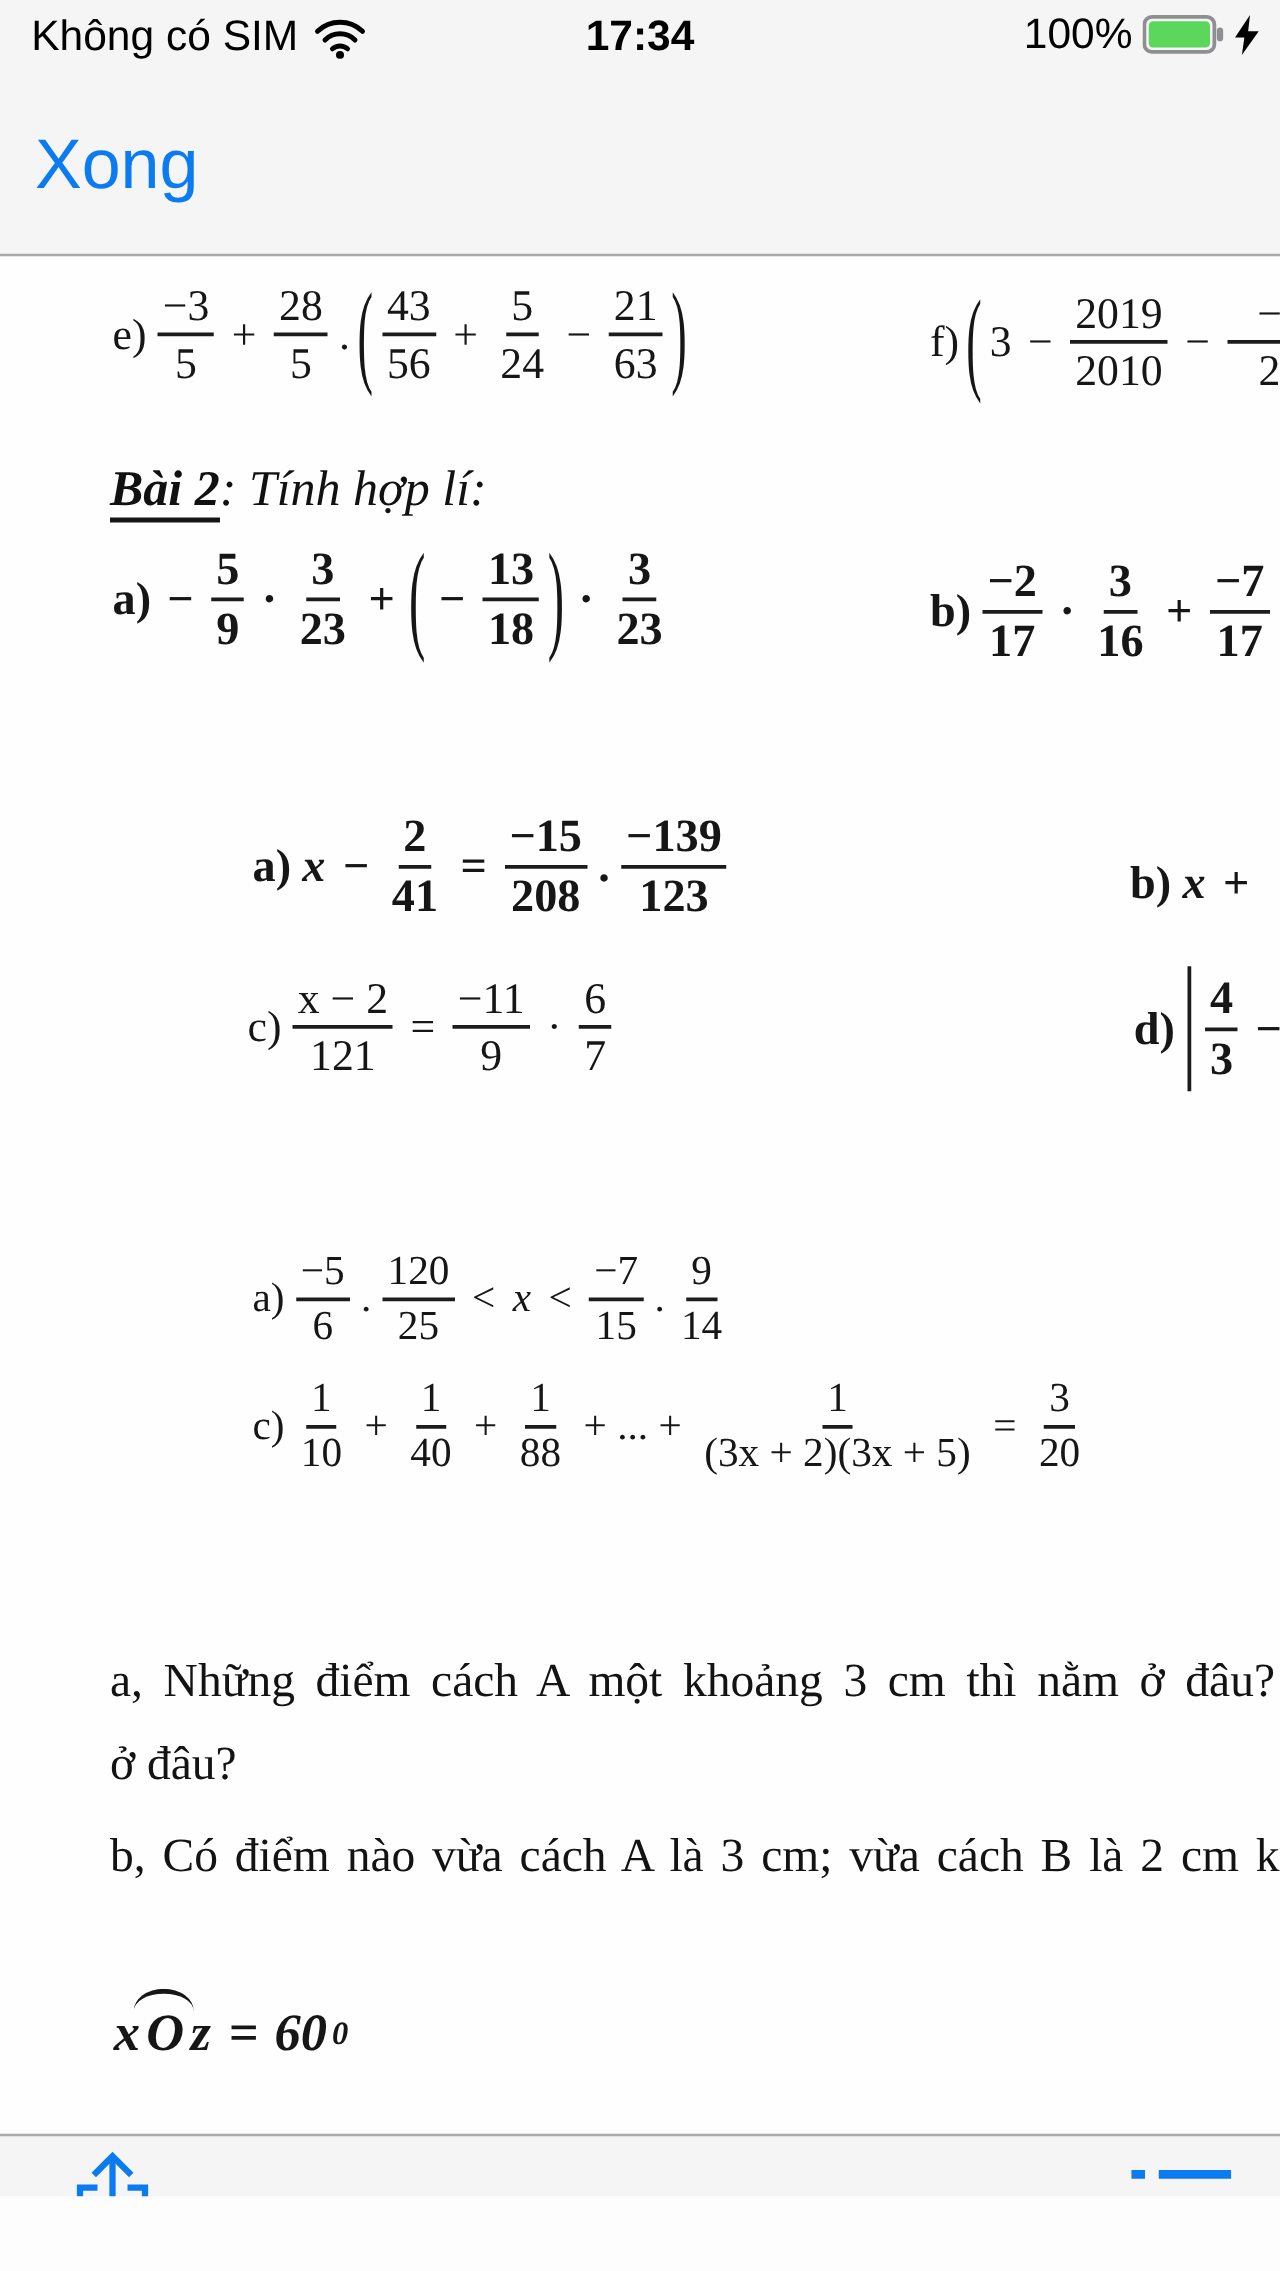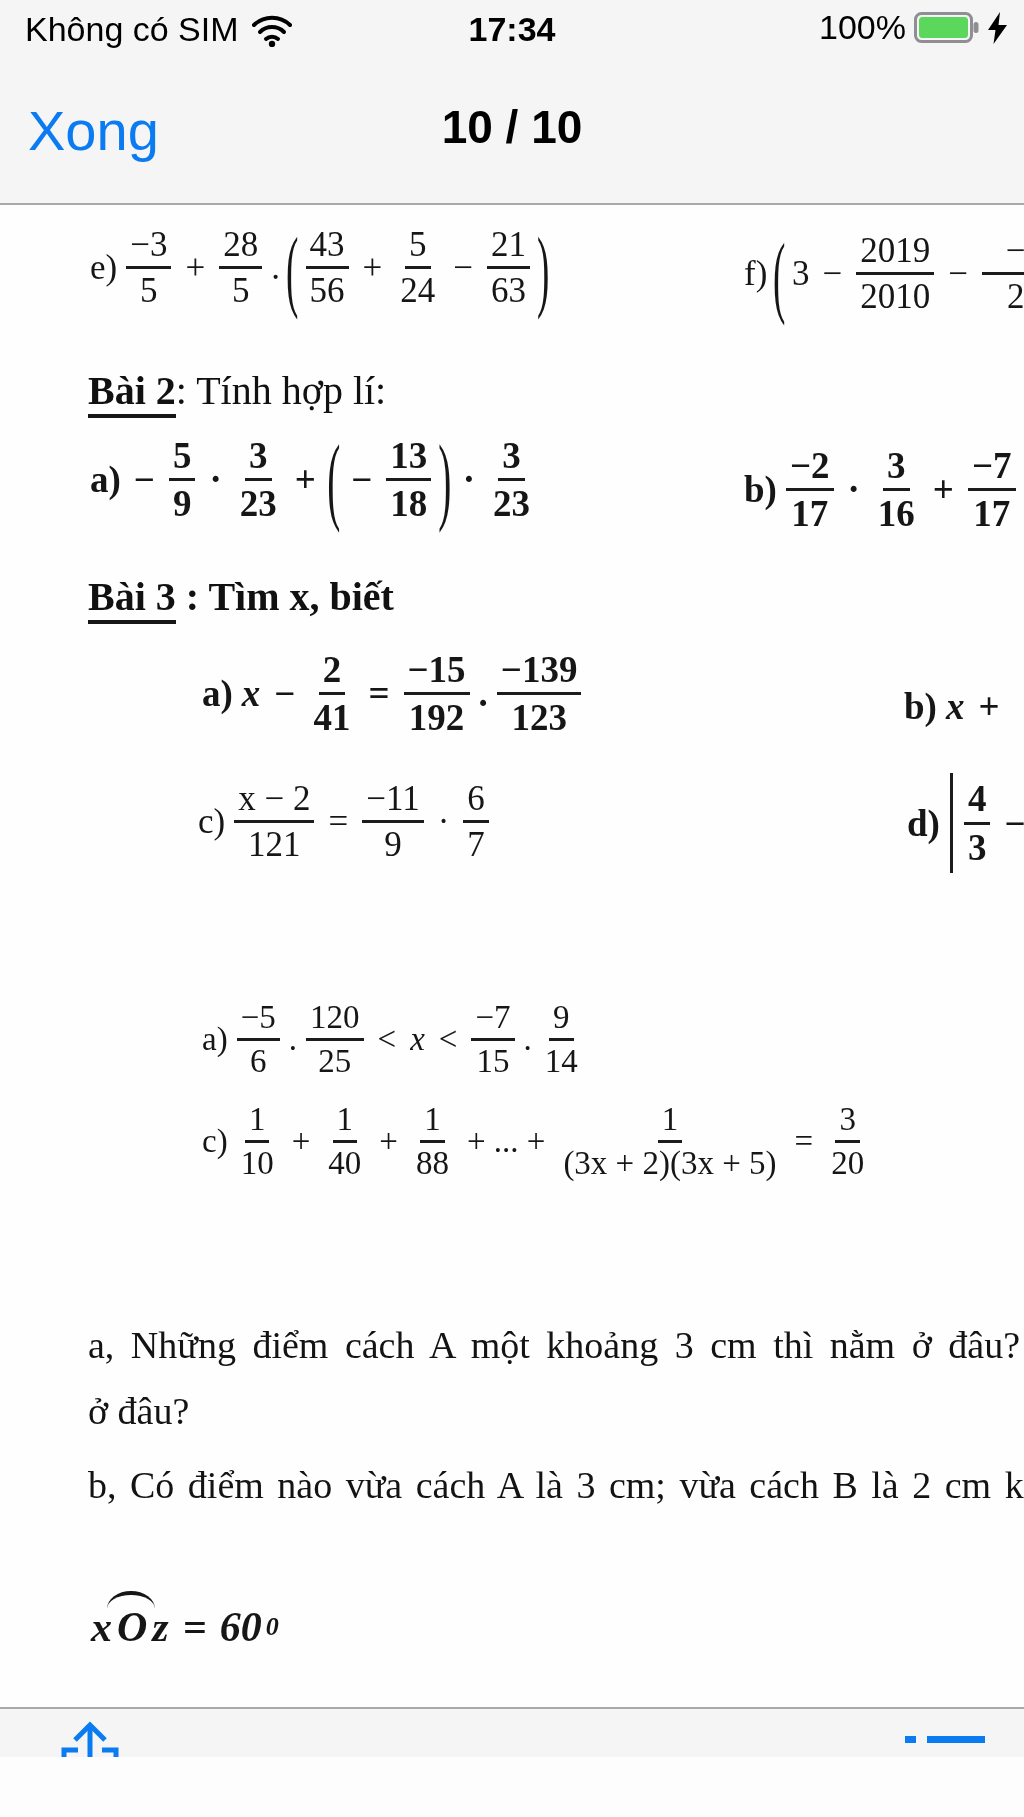--- a/index.html
+++ b/index.html
@@ -25,21 +25,21 @@
   .batt-pct{font-size:34px;color:#000;text-align:center;}
 
   .navbar{position:absolute;left:0;top:90px;width:1024px;height:90px;}
   .done-btn{position:absolute;left:28px;top:8px;font-size:56px;font-weight:500;color:var(--accent);background:none;border:none;cursor:pointer;font-family:"Liberation Sans",sans-serif;}
   .page-indicator{position:absolute;left:0;right:0;top:10px;text-align:center;font-size:46px;font-weight:600;color:#000;}
 
   
   .doc{position:absolute;left:0;top:207px;width:1024px;height:1498px;background:#fefefe;overflow:hidden;color:var(--ink);}
   .doc *{font-family:"Liberation Serif",serif;}
 
-  .heading{position:absolute;white-space:nowrap;font-size:40px;}
+  .heading{position:absolute;white-space:nowrap;font-size:40px;font-style:italic;}
   .heading .hu{font-weight:700;border-bottom:4px solid #161616;padding-bottom:1px;}
   .heading .hrest{font-weight:700;}
   .heading .hrest.reg{font-weight:400;}
 
   .para{position:absolute;white-space:nowrap;font-size:38px;color:#131313;}
   .para.just{word-spacing:7px;}
   .para.just2{word-spacing:4px;}
 
   .formula{position:absolute;display:flex;align-items:center;white-space:nowrap;font-size:35px;color:#161616;}
   .formula.bold{font-weight:700;}
@@ -105,21 +105,20 @@
         <span>
           <svg width="20" height="32" viewBox="0 0 20 32">
             <polygon points="12,0 0,18 7.5,18 5.5,32 19,13 10.5,13" fill="#000"></polygon>
           </svg>
         </span>
       </div>
     </div>
 
     <div class="navbar">
       <button class="done-btn">Xong</button>
-      <div class="page-indicator">10 / 10</div>
     </div>
   </div>
 
   <div class="doc">
 
     <div class="formula f-ef" style="left:86px;top:18px;">
         <span class="tok txt">e)</span>
         <span class="frac">
           <span class="num">−3</span>
           <span class="den">5</span>
@@ -204,36 +203,33 @@
           <span class="num">3</span>
           <span class="den">16</span>
         </span>
         <span class="tok op">+</span>
         <span class="frac">
           <span class="num">−7</span>
           <span class="den">17</span>
         </span>
       </div>
 
-    <div class="heading" style="left:88px;top:366px;">
-      <span class="hu">Bài 3</span><span class="hrest"> : Tìm x, biết</span>
-    </div>
 
     <div class="formula f-b3 bold" style="left:198px;top:442px;">
         <span class="tok txt">a)</span>
         <span class="tok var">x</span>
         <span class="tok op">−</span>
         <span class="frac">
           <span class="num">2</span>
           <span class="den">41</span>
         </span>
         <span class="tok op">=</span>
         <span class="frac">
           <span class="num">−15</span>
-          <span class="den">192</span>
+          <span class="den">208</span>
         </span>
         <span class="tok txt">.</span>
         <span class="frac">
           <span class="num">−139</span>
           <span class="den">123</span>
         </span>
       </div>
     <div class="formula f-b3 bold" style="left:900px;top:478px;">
         <span class="tok txt">b)</span>
         <span class="tok var">x</span>

